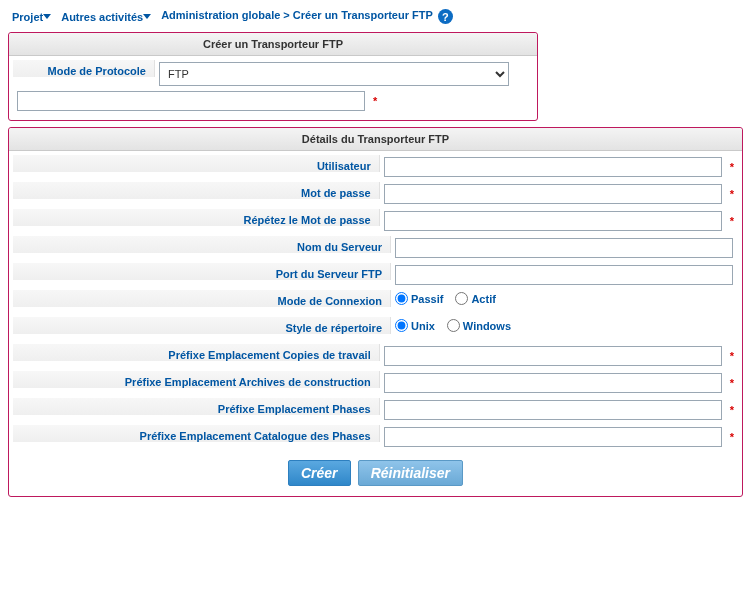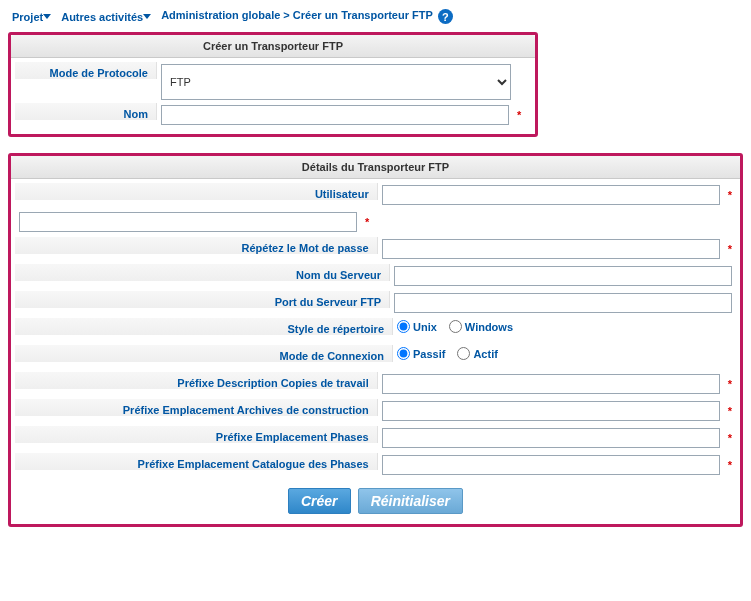--- a/index.html
+++ b/index.html
@@ -5,32 +5,32 @@
 * { box-sizing: border-box; margin: 0; padding: 0; }
 body { font-family: Verdana, Arial, sans-serif; font-size: 11px; background: #fff; color: #333; }
 .wrapper { width: 751px; padding: 5px 8px; }
 
 .topbar { display: flex; align-items: center; gap: 10px; padding: 4px 0 8px 4px; }
 .menu-link { color: #0156a3; font-weight: bold; cursor: pointer; display: flex; align-items: center; gap: 0; }
 .caret-down { width: 0; height: 0; border-left: 4px solid transparent; border-right: 4px solid transparent; border-top: 5px solid #0156a3; display: inline-block; }
 .breadcrumb { color: #0156a3; font-weight: bold; display: flex; align-items: flex-start; gap: 5px; }
 .help-icon { display: inline-flex; width: 15px; height: 15px; border-radius: 50%; background: #0d6cc3; color: #fff; font-weight: bold; align-items: center; justify-content: center; font-size: 11px; }
 
-.panel { border: 3px solid #be185d; border-radius: 3px; margin-bottom: 16px; background: #fff; }
+.panel { border: 1px solid #be185d; border-radius: 3px; margin-bottom: 6px; background: #fff; }
 .panel-header { background: linear-gradient(#f4f4f4, #e3e3e3); border-bottom: 1px solid #c9c9c9; padding: 5px 8px; text-align: center; font-weight: bold; color: #333; border-radius: 3px 3px 0 0; }
 .panel-body { padding: 4px; }
 
 .form-row { display: flex; align-items: flex-start; min-height: 26px; margin-bottom: 1px; }
 .form-label { width: 142px; text-align: right; padding: 5px 8px 0 0; color: #0156a3; font-weight: bold; background: linear-gradient(#f7f7f7,#efefef); border-right: 1px solid #e1e1e1; }
 .panel.details .form-label { width: 378px; }
 .form-control { flex: 1; padding: 2px 4px; display: flex; align-items: center; gap: 4px; }
 .req-star { color: #d80000; font-weight: bold; margin-left: 4px; }
 
 select, input[type=text], input[type=password], textarea { border: 1px solid #9aa7b3; font-family: inherit; font-size: 11px; padding: 2px 4px; background: #fff; color: #333; }
-select { width: 350px; height: 36px; }
+select { width: 350px; height: 24px; }
 input[type=text], input[type=password] { height: 20px; }
 .panel.create input[type=text] { width: 348px; }
 .panel.details input[type=text], .panel.details input[type=password] { width: 338px; }
 textarea { width: 346px; height: 84px; resize: both; }
 
 .radio-group { display: flex; align-items: center; gap: 12px; }
 .radio-opt { display: flex; align-items: center; gap: 3px; color: #0156a3; font-weight: bold; }
 .radio-opt input { margin: 0; }
 
 .button-row { text-align: center; padding: 8px 0 6px; }
@@ -62,21 +62,20 @@
     <div class="panel-body">
       <div class="form-row">
         <div class="form-label">Mode de Protocole</div>
         <div class="form-control">
           <select>
             <option>FTP</option>
           </select>
         </div>
       </div>
       <div class="form-row">
-        <div class="form-label">Nom</div>
         <div class="form-control">
           <input type="text" value="" style="">
           <span class="req-star">*</span>
         </div>
       </div>
     </div>
   </div>
 
   <div class="panel details">
     <div class="panel-header">Détails du Transporteur FTP</div>
@@ -84,20 +83,21 @@
 
       <div class="form-row">
         <div class="form-label">Utilisateur</div>
         <div class="form-control">
           <input type="text" value="" style="">
           <span class="req-star">*</span>
         </div>
       </div>
 
       <div class="form-row">
+        <div class="form-label">Mot de passe</div>
         <div class="form-control">
           <input type="password" value="" style="">
           <span class="req-star">*</span>
         </div>
       </div>
 
       <div class="form-row">
         <div class="form-label">Répétez le Mot de passe</div>
         <div class="form-control">
           <input type="password" value="" style="">
@@ -113,53 +113,53 @@
       </div>
 
       <div class="form-row">
         <div class="form-label">Port du Serveur FTP</div>
         <div class="form-control">
           <input type="text" value="" style="">
         </div>
       </div>
 
       <div class="form-row">
+        <div class="form-label">Mode de Connexion</div>
+        <div class="form-control">
+          <div class="radio-group">
+            <label class="radio-opt">
+              <input type="radio" name="connmode" checked="" style="">
+              <span>Passif</span>
+            </label>
+            <label class="radio-opt">
+              <input type="radio" name="connmode" style="">
+              <span>Actif</span>
+            </label>
+          </div>
+        </div>
+      </div>
+
+      <div class="form-row">
         <div class="form-label">Style de répertoire</div>
         <div class="form-control">
           <div class="radio-group">
             <label class="radio-opt">
               <input type="radio" name="dirstyle" checked="" style="">
               <span>Unix</span>
             </label>
             <label class="radio-opt">
               <input type="radio" name="dirstyle" style="">
               <span>Windows</span>
             </label>
           </div>
         </div>
       </div>
 
       <div class="form-row">
-        <div class="form-label">Mode de Connexion</div>
-        <div class="form-control">
-          <div class="radio-group">
-            <label class="radio-opt">
-              <input type="radio" name="connmode" checked="" style="">
-              <span>Passif</span>
-            </label>
-            <label class="radio-opt">
-              <input type="radio" name="connmode" style="">
-              <span>Actif</span>
-            </label>
-          </div>
-        </div>
-      </div>
-
-      <div class="form-row">
-        <div class="form-label">Préfixe Description Copies de travail</div>
+        <div class="form-label">Préfixe Emplacement Copies de travail</div>
         <div class="form-control">
           <input type="text" value="" style="">
           <span class="req-star">*</span>
         </div>
       </div>
 
       <div class="form-row">
         <div class="form-label">Préfixe Emplacement Archives de construction</div>
         <div class="form-control">
           <input type="text" value="" style="">

